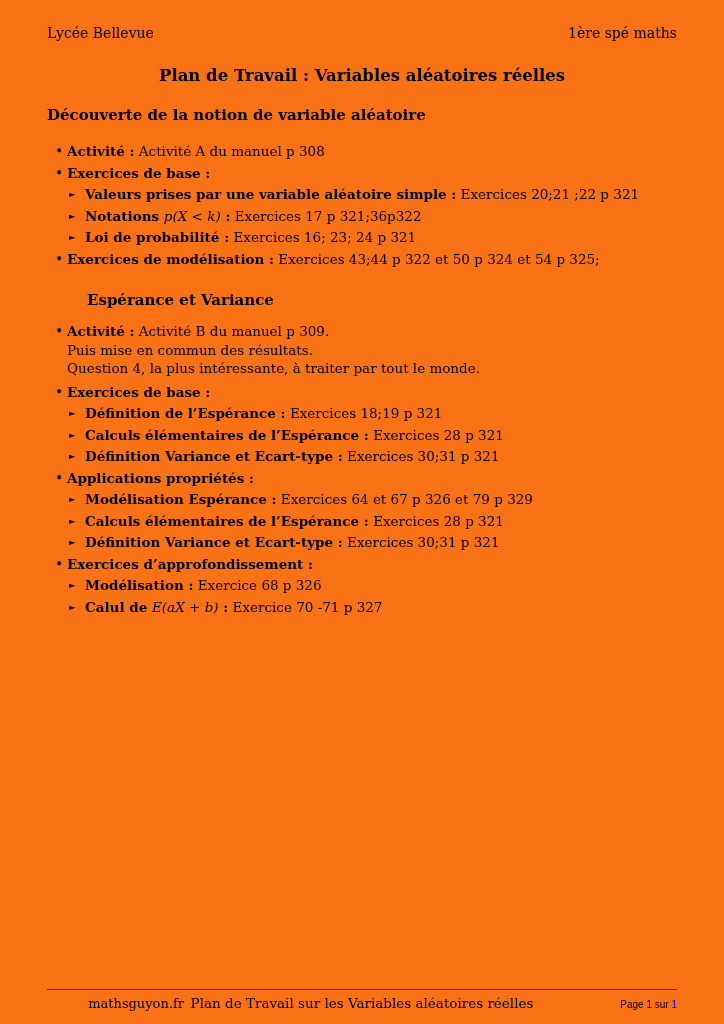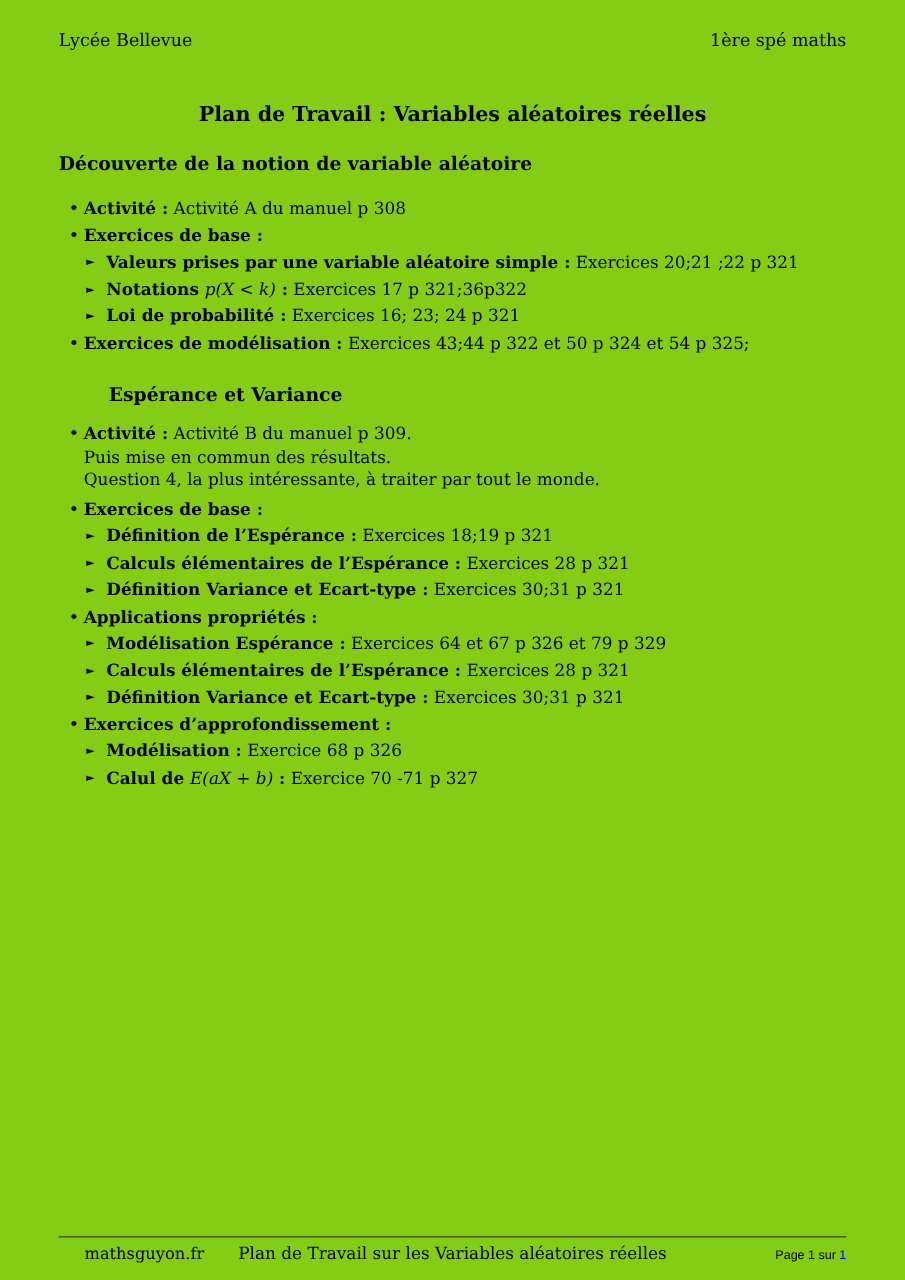--- a/index.html
+++ b/index.html
@@ -1,31 +1,31 @@
 <!DOCTYPE html>
 <html><head>
 <meta charset="utf-8">
 <style>
   html, body { margin:0; padding:0; background:#e8e8e8; }
   .page {
     position:relative;
     width:724px; height:1024px;
-    background:#84cc16;
+    background:#f97316;
     color:#000000;
     font-family:"DejaVu Serif", serif;
     overflow:hidden;
     margin:0 auto;
   }
   .content { padding:24px 47px 0 47px; }
 
   .hdr { display:flex; justify-content:space-between; font-size:14px; line-height:18px; }
 
   .doc-title {
     text-align:center; font-weight:bold; font-size:16.5px;
-    margin-top:40px; line-height:20px;
+    margin-top:24px; line-height:20px;
   }
 
   h2.section {
     font-size:15px; font-weight:bold;
     margin:18px 0 0 0; line-height:22px;
   }
   h2.section.second { margin-top:19px;margin-left:40px; }
 
   ul.plan { list-style:none; margin:15px 0 0 0; padding:0; font-size:13.5px; }
   ul.plan.second { margin-top:11px; }
@@ -41,21 +41,21 @@
   li.multi { line-height:18.5px; margin-bottom:4px; }
   li.multi .marker { line-height:19px; }
   li.multi .txt div { line-height:18.5px; }
 
   .footer {
     position:absolute; left:47px; right:47px; top:989px;
     border-top:1.2px solid #3a3a3a;
     padding-top:5px;
     display:flex; align-items:baseline;
   }
-  .footer .f-left  { flex:1; font-size:13px; text-align:center; }
+  .footer .f-left  { flex:1; font-size:13px; text-align:right; }
   .footer .f-mid   { flex:2.6; font-size:13.5px; text-align:center; }
   .footer .f-right { flex:1; text-align:right; font-family:"Liberation Sans", sans-serif; font-size:10px; }
   .footer .f-right a { text-decoration:none; }
 </style>
 </head>
 <body>
 
 <div class="page">
   <div class="content">
 

